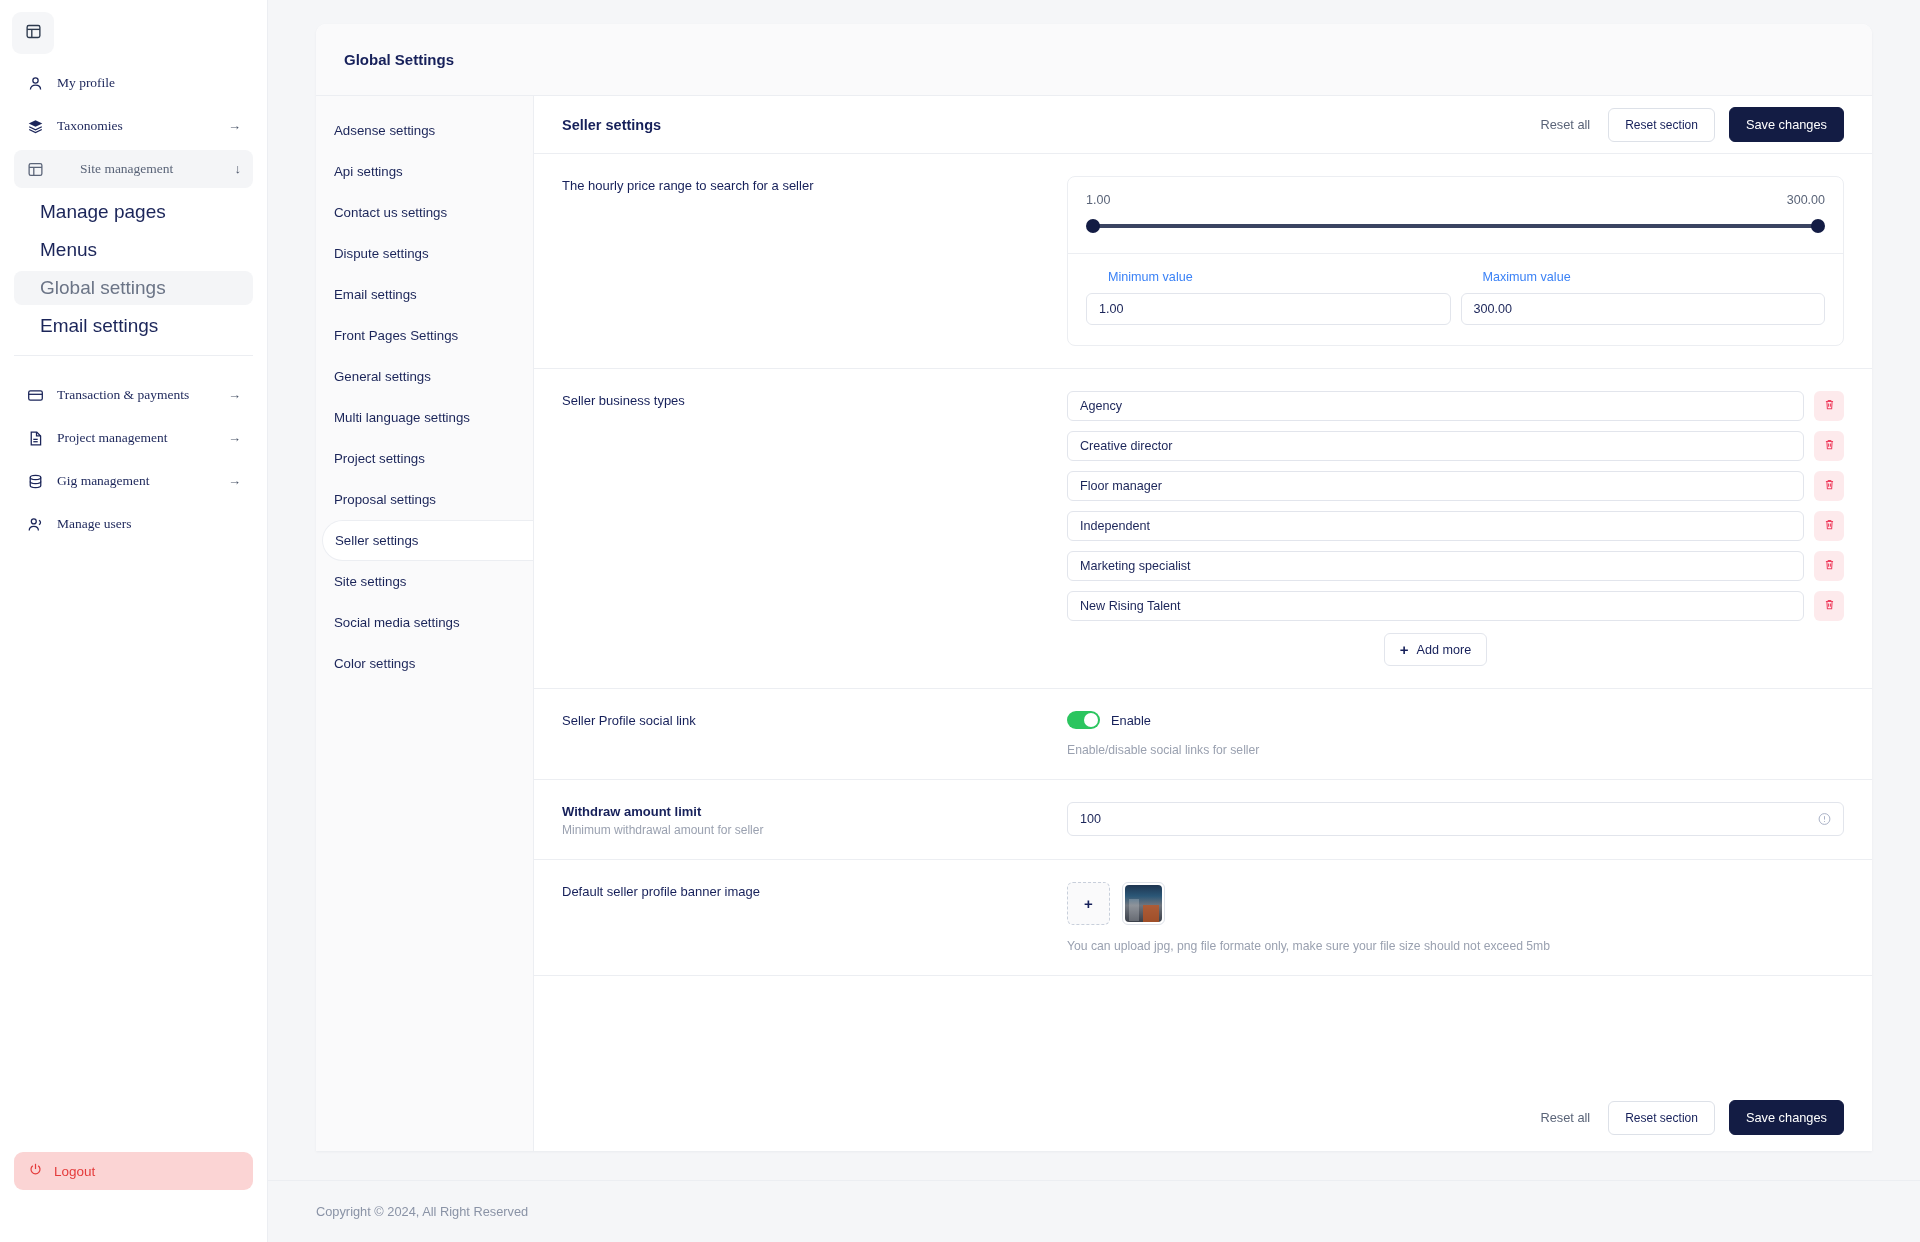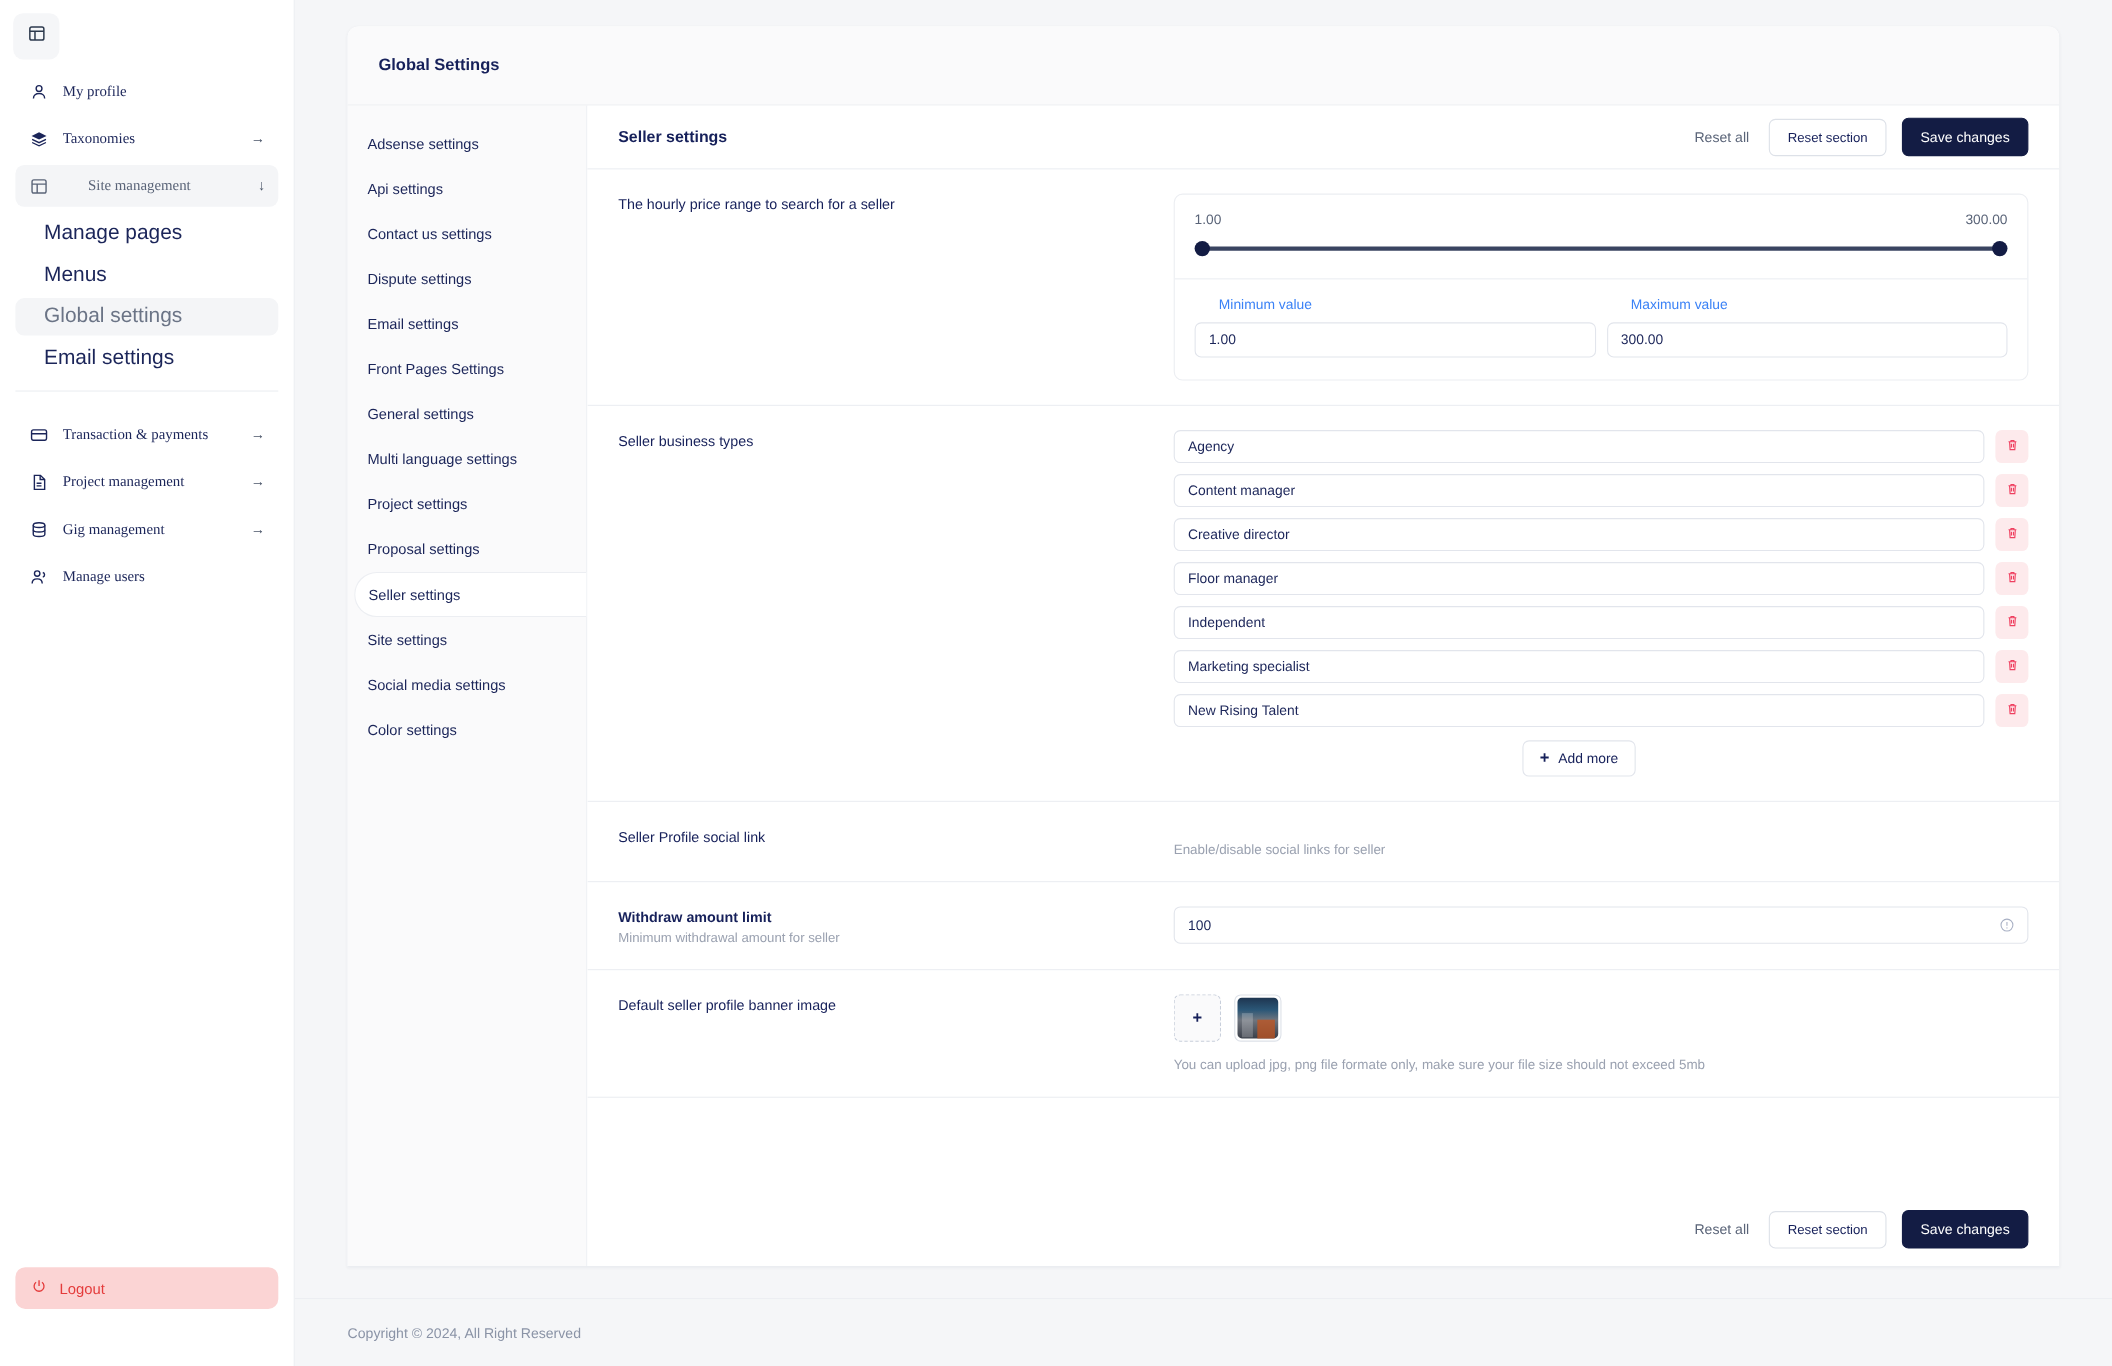--- a/index.html
+++ b/index.html
@@ -443,30 +443,20 @@
                   <input class="inp" value="Agency" style="">
                   <button class="del-btn">
                     <span>
                       <svg width="13" height="13" viewBox="0 0 20 20" fill="none" stroke="#ef4060" stroke-width="1.6">
                           <path d="M4.5 5.5h11M8 5.5V3.8h4v1.7M6 5.5l.7 11h6.6l.7-11M8.6 8.4v5M11.4 8.4v5"></path>
                         </svg>
                     </span>
                   </button>
                 </div>
                 <div class="bt-row">
-                  <input class="inp" value="Content manager" style="">
-                  <button class="del-btn">
-                    <span>
-                      <svg width="13" height="13" viewBox="0 0 20 20" fill="none" stroke="#ef4060" stroke-width="1.6">
-                          <path d="M4.5 5.5h11M8 5.5V3.8h4v1.7M6 5.5l.7 11h6.6l.7-11M8.6 8.4v5M11.4 8.4v5"></path>
-                        </svg>
-                    </span>
-                  </button>
-                </div>
-                <div class="bt-row">
                   <input class="inp" value="Creative director" style="">
                   <button class="del-btn">
                     <span>
                       <svg width="13" height="13" viewBox="0 0 20 20" fill="none" stroke="#ef4060" stroke-width="1.6">
                           <path d="M4.5 5.5h11M8 5.5V3.8h4v1.7M6 5.5l.7 11h6.6l.7-11M8.6 8.4v5M11.4 8.4v5"></path>
                         </svg>
                     </span>
                   </button>
                 </div>
                 <div class="bt-row">
@@ -517,20 +507,26 @@
                   </button>
                 </div>
               </div>
             </div>
 
             <div class="row">
               <div class="row-label">
                 <div class="lbl">Seller Profile social link</div>
               </div>
               <div class="row-field">
+                <div class="toggle-line">
+                  <div class="switch">
+                    <div class="knob"></div>
+                  </div>
+                  <span class="toggle-label">Enable</span>
+                </div>
                 <div class="help-text">Enable/disable social links for seller</div>
               </div>
             </div>
 
             <div class="row">
               <div class="row-label">
                 <div class="lbl strong">Withdraw amount limit</div>
                 <div class="sub">Minimum withdrawal amount for seller</div>
               </div>
               <div class="row-field">

